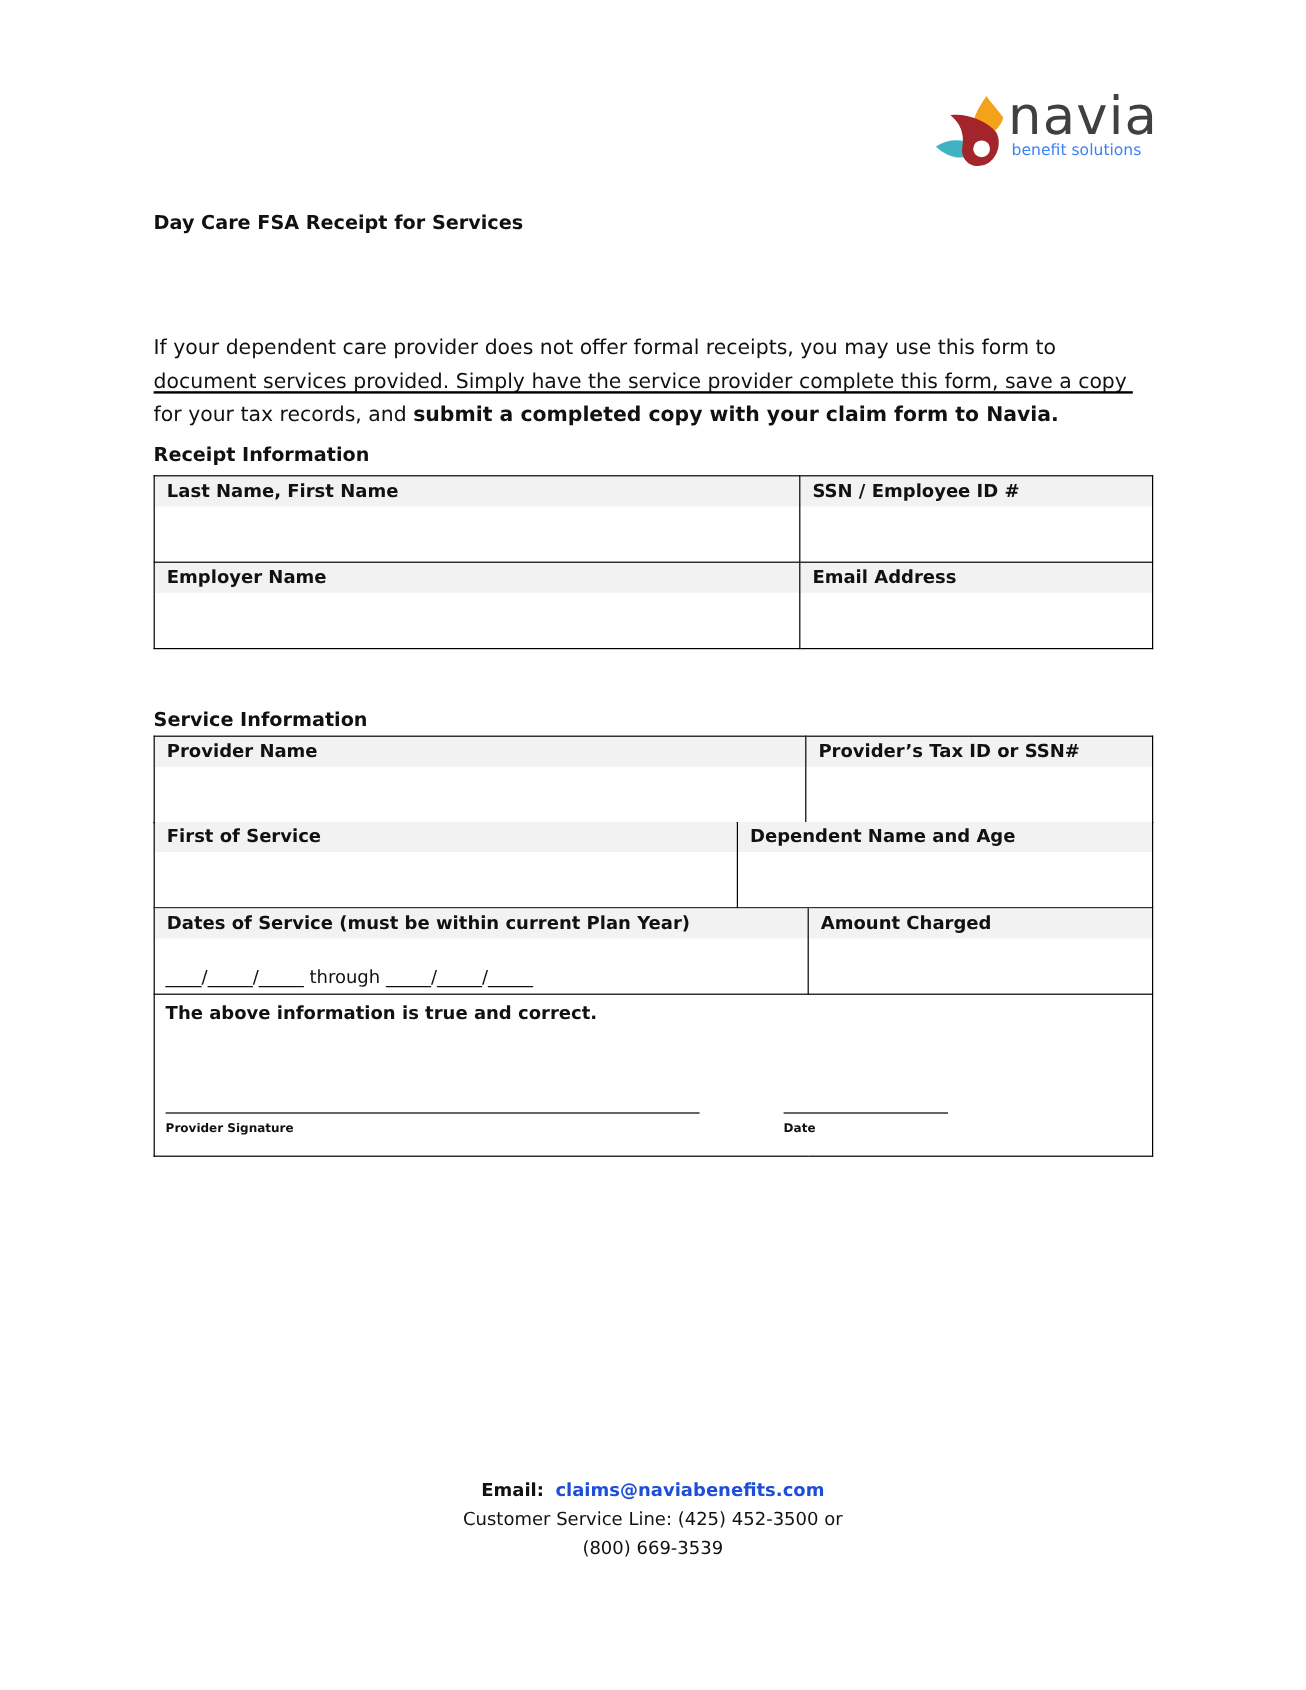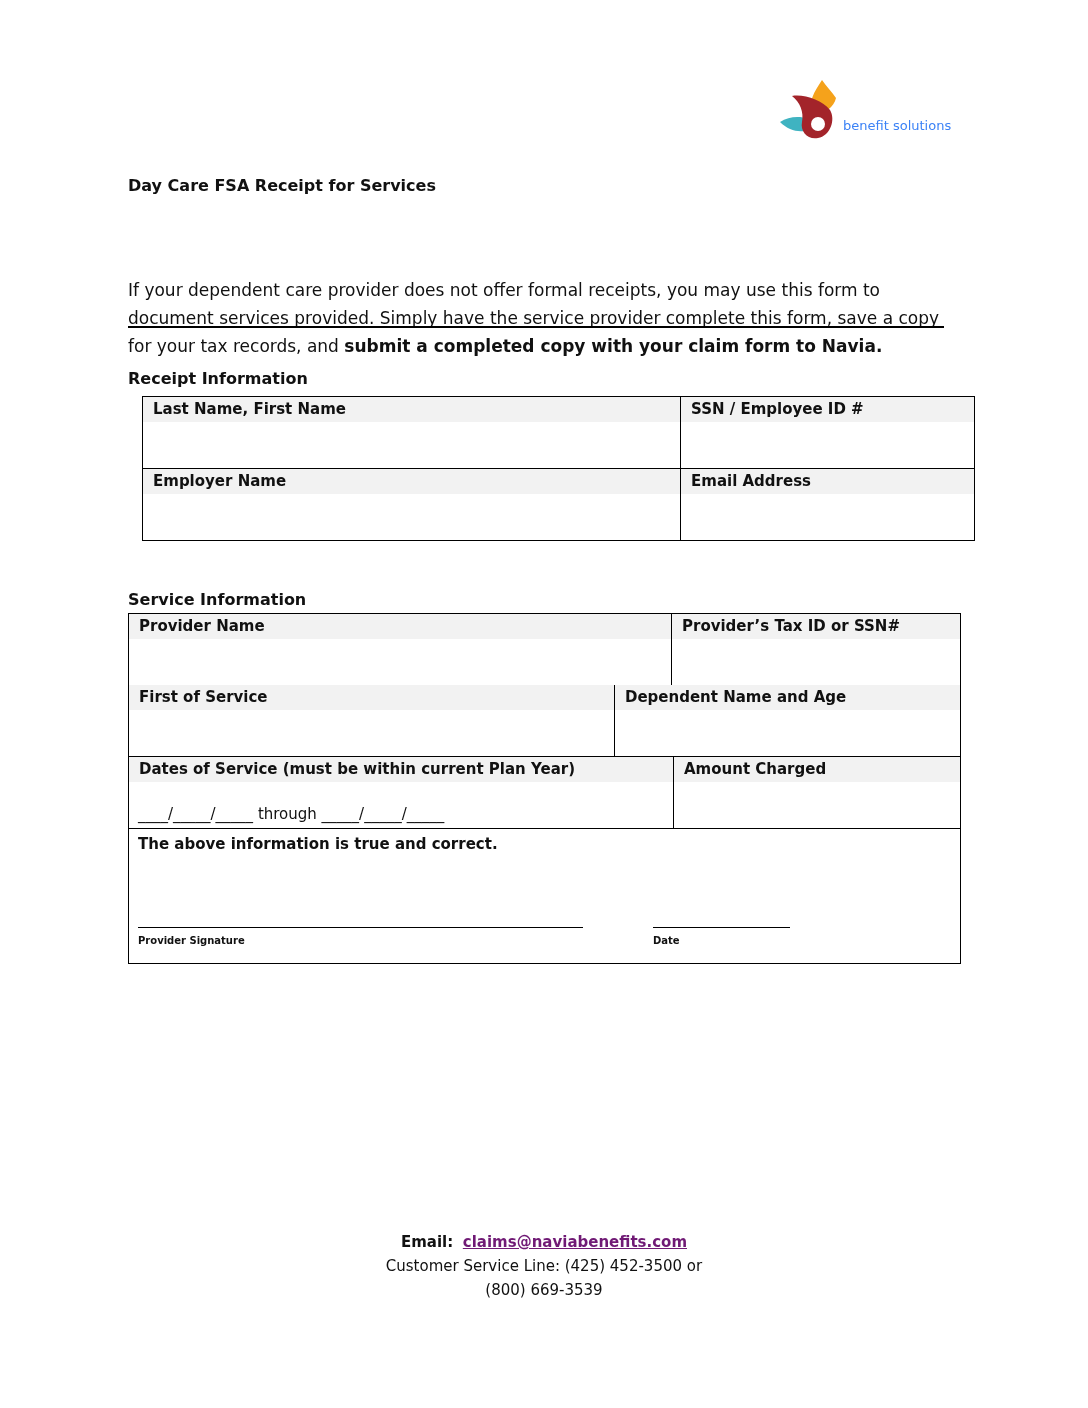--- a/index.html
+++ b/index.html
@@ -18,45 +18,46 @@
   .lbl { background: #f2f2f2; height: 25px; line-height: 25px; padding-left: 10px; font-size: 15px; font-weight: bold; white-space: nowrap; overflow: hidden; }
   .val { height: 46px; }
   .dates { height: 46px; position: relative; font-size: 15px; }
   .dates span { position: absolute; left: 9px; top: 23px; }
   .attest { height: 134px; position: relative; text-align: center; }
   .attest .stmt { position: absolute; left: 9px; top: 6px; font-size: 15px; font-weight: bold; }
   .sigline { position: absolute; top: 98px; height: 1px; background: #000; }
   .siglbl { position: absolute; top: 106px; font-size: 10px; font-weight: bold; }
   .footer { position: absolute; left: 0; width: 1088px; text-align: center; font-size: 15px; line-height: 24px; }
   .footer b { font-weight: bold; }
-  .footer a { color: #701a75; text-decoration: underline; font-weight: bold; }
+  .footer a { color: #1d4ed8; font-weight: bold; }
 </style>
 </head>
 <body>
 
 <div class="logo">
   <svg width="62" height="64" viewBox="0 0 62 64">
     <path d="M2 44 C 14 36, 30 38, 40 46 C 30 56, 14 56, 2 44 Z" fill="#3fb3c1"></path>
     <path d="M44 2 C 36 14, 30 24, 34 36 C 44 38, 56 30, 58 20 C 54 14, 48 8, 44 2 Z" fill="#f5a21b"></path>
     <path d="M14 18 C 26 16, 44 22, 52 32 C 58 42, 52 58, 40 60 C 30 62, 22 54, 24 44 C 26 34, 22 24, 14 18 Z" fill="#a3242a"></path>
     <circle cx="40" cy="46" r="7" fill="#ffffff"></circle>
   </svg>
+  <div class="logo-word">navia</div>
   <div class="logo-sub">benefit solutions</div>
 </div>
 
 <div class="title">Day Care FSA Receipt for Services</div>
 
 <div class="intro">
   <span>If your dependent care provider does not offer formal receipts, you may use this form to document services provided. Simply have the service provider complete this form, save a copy for your tax records, and </span><b>submit a completed copy with your claim form to Navia.</b>
 </div>
 
 <div class="rule"></div>
 
 <div class="section-title" style="top:369px;">Receipt Information</div>
-<table class="form" style="top:396px;margin-left:14px;">
+<table class="form" style="top:396px;">
   <colgroup>
       <col style="width:538px">
       <col style="width:294px">
     </colgroup>
   <tbody>
       <tr>
     <td>
       <div class="lbl">Last Name, First Name</div>
       <div class="val"></div>
     </td>

